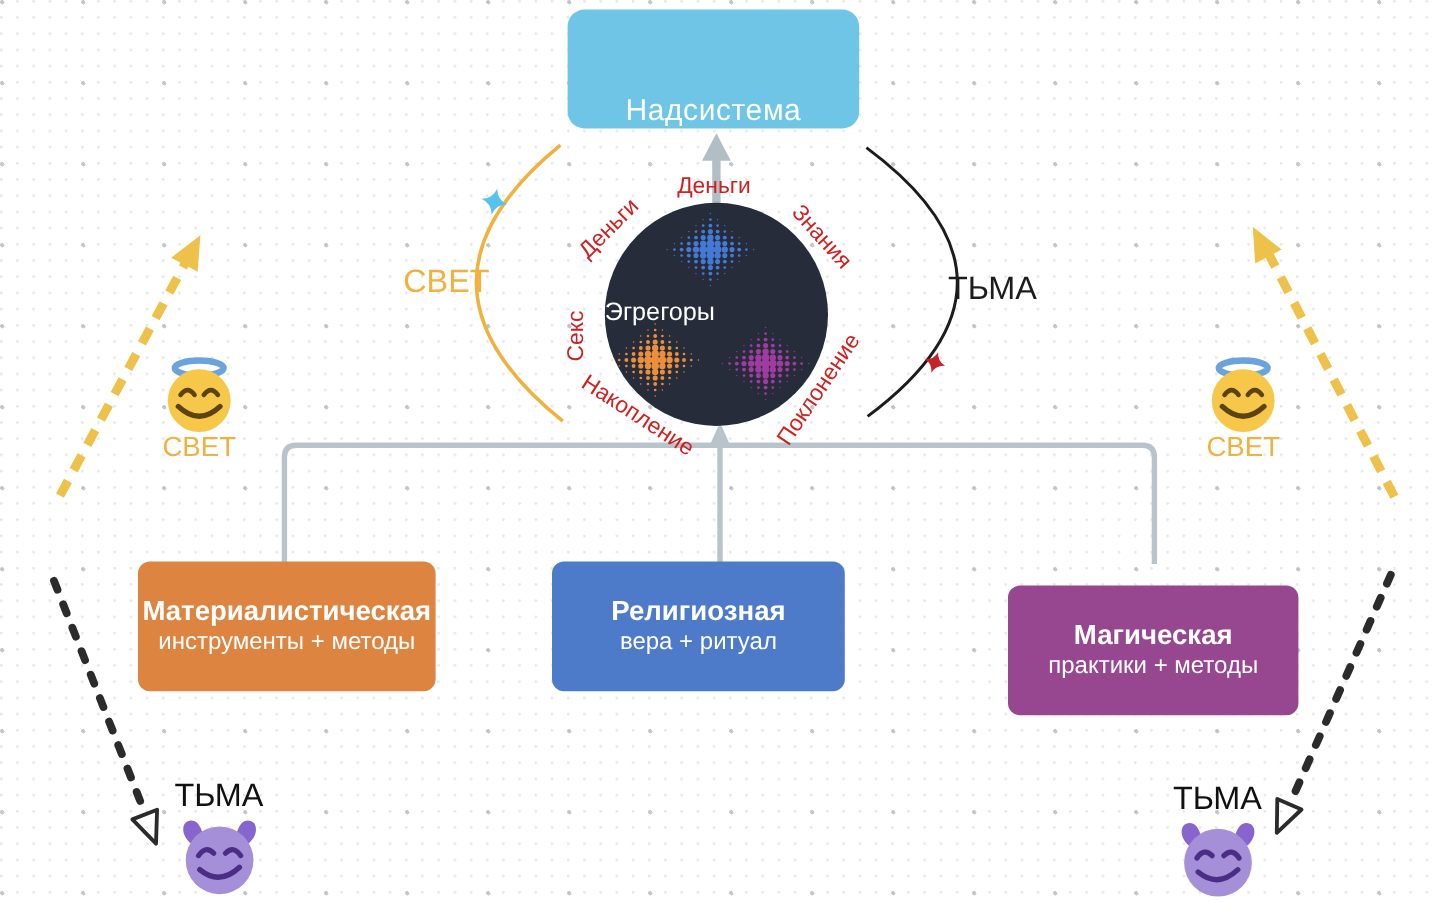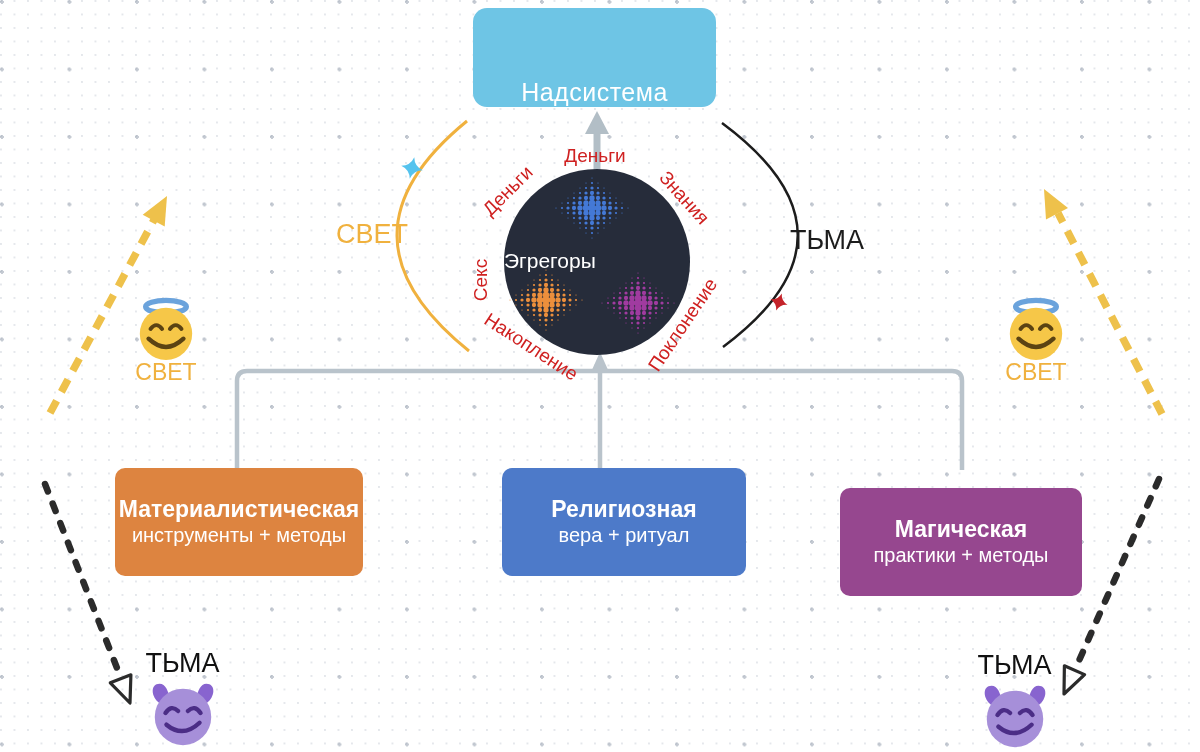--- a/index.html
+++ b/index.html
@@ -52,21 +52,21 @@
 
   
   .branch{
     position:absolute;top:468px;height:108px;border-radius:10px;z-index:2;
     display:flex;flex-direction:column;align-items:center;justify-content:center;
     color:#fff;text-align:center;
   }
   .branch .title{font-size:23px;font-weight:700;line-height:1.1;}
   .branch .subtitle{font-size:20px;margin-top:2px;}
   .branch-materialistic{left:115px;width:248px;background:#dd8440;}
-  .branch-religious{left:502px;width:244px;background:#4d7ac9;text-align:center;}
+  .branch-religious{left:460px;width:244px;background:#4d7ac9;text-align:center;}
   .branch-magic{left:840px;width:242px;background:#96478f;margin-top:20px;}
 
   
   .corner{position:absolute;z-index:2;display:flex;flex-direction:column;align-items:center;}
   .corner-light-left{left:126px;top:296px;width:80px;}
   .corner-light-right{left:996px;top:296px;width:80px;}
   .corner-dark-left{left:140px;top:648px;width:85px;}
   .corner-dark-right{left:972px;top:650px;width:85px;}
   .corner .light-label{color:#f0b13e;font-size:23px;margin-top:-3px;}
   .corner .dark-label{color:#111;font-size:27px;margin-bottom:-2px;}

